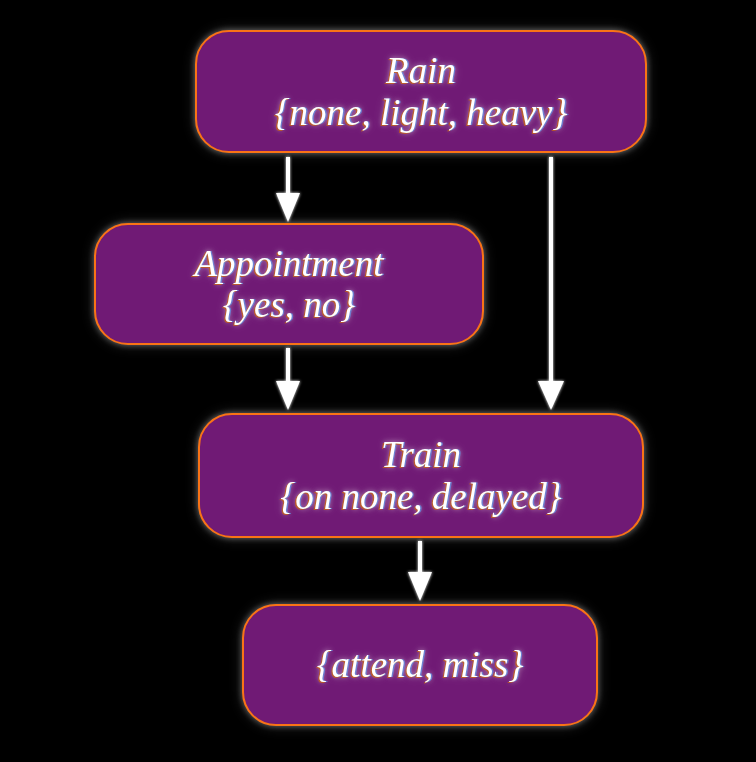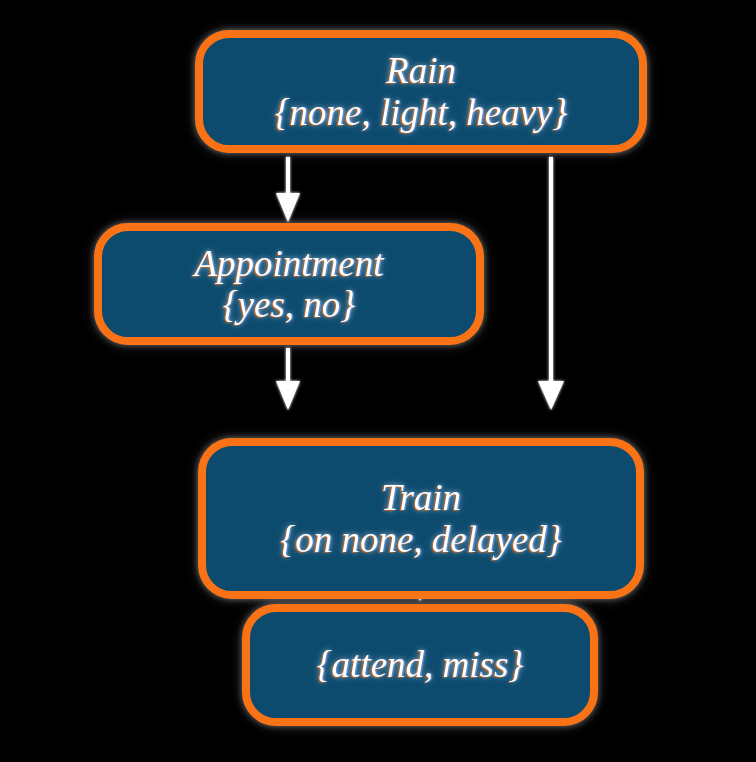--- a/index.html
+++ b/index.html
@@ -28,23 +28,23 @@
     top: 0;
     width: 756px;
     height: 762px;
     pointer-events: none;
   }
 
   
   .node {
     position: absolute;
     box-sizing: border-box;
-    border: 8px solid #f97316;
+    border: 2px solid #f97316;
     border-radius: 34px;
-    background: #0c4a6e;
+    background: #701a75;
     display: flex;
     flex-direction: column;
     align-items: center;
     justify-content: center;
     box-shadow: 0 0 6px rgba(255,255,255,0.38),
                 0 0 14px rgba(255,255,255,0.16);
     text-align: center;
   }
 
   .node-line {
@@ -60,21 +60,21 @@
        0 0 5px rgba(255,255,255,0.55),
        0 0 11px rgba(255,255,255,0.26);
   }
 
   .node-title { font-size: 37px; }
   .node-states { font-size: 37px; }
 
   
   #node-rain        { left: 195px; top: 30px;  width: 452px; height: 123px; }
   #node-maintenance { left: 94px;  top: 223px; width: 390px; height: 122px; }
-  #node-train       { left: 198px; top: 413px; width: 446px; height: 161px; margin-top: 25px; }
+  #node-train       { left: 198px; top: 413px; width: 446px; height: 125px; }
   #node-appointment { left: 242px; top: 604px; width: 356px; height: 122px; }
 </style>
 </head>
 <body>
 
 <div id="canvas">
 
   <svg id="edge-layer" viewBox="0 0 756 762" width="756" height="762">
     <defs>
       <filter id="arrow-glow" x="-60%" y="-60%" width="220%" height="220%">

